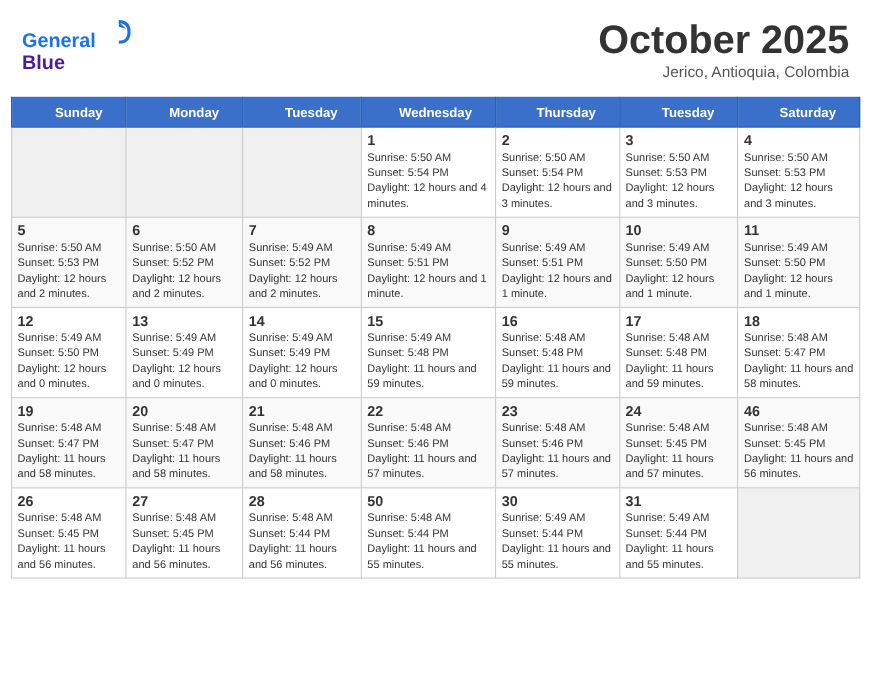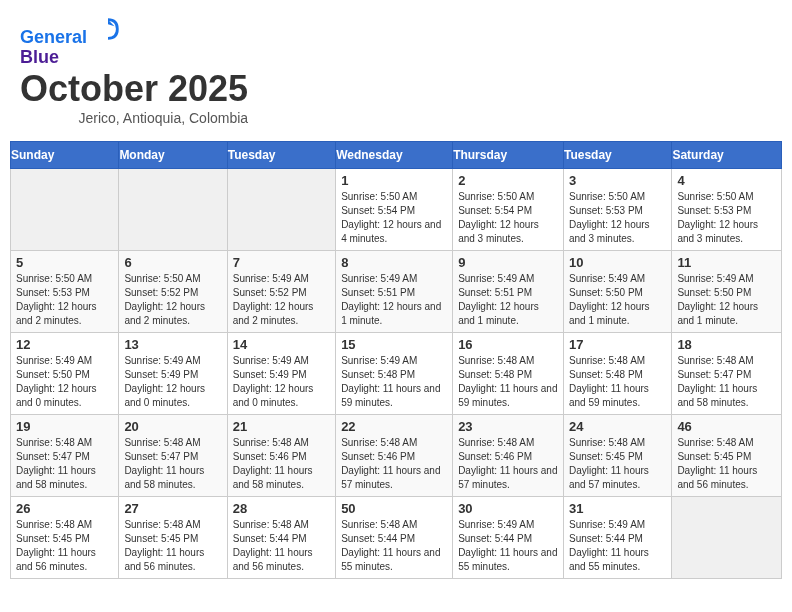--- a/index.html
+++ b/index.html
@@ -9,21 +9,20 @@
       width: 792px;
       min-height: 612px;
       padding: 10px;
     }
     .header {
       display: flex;
       align-items: flex-start;
       justify-content: space-between;
       margin-bottom: 10px;
       padding: 5px 10px;
-      flex-direction: column;
     }
     .logo {
       display: flex;
       align-items: center;
     }
     .logo-text {
       font-size: 18px;
       font-weight: bold;
       color: #333;
       line-height: 1.1;
@@ -49,22 +48,22 @@
       color: #555;
     }
     table {
       width: 100%;
       border-collapse: collapse;
       font-size: 11px;
     }
     thead tr th {
       background: #3a6fca;
       color: #fff;
-      text-align: left;
-      padding: 6px 0;
+      text-align: right;
+      padding: 6px 21px;
       font-size: 12px;
       font-weight: bold;
       border: 1px solid #2a5fba;
     }
     tbody tr td {
       border: 1px solid #ccc;
       vertical-align: top;
       padding: 4px 5px;
       height: 80px;
       background: #fff;

